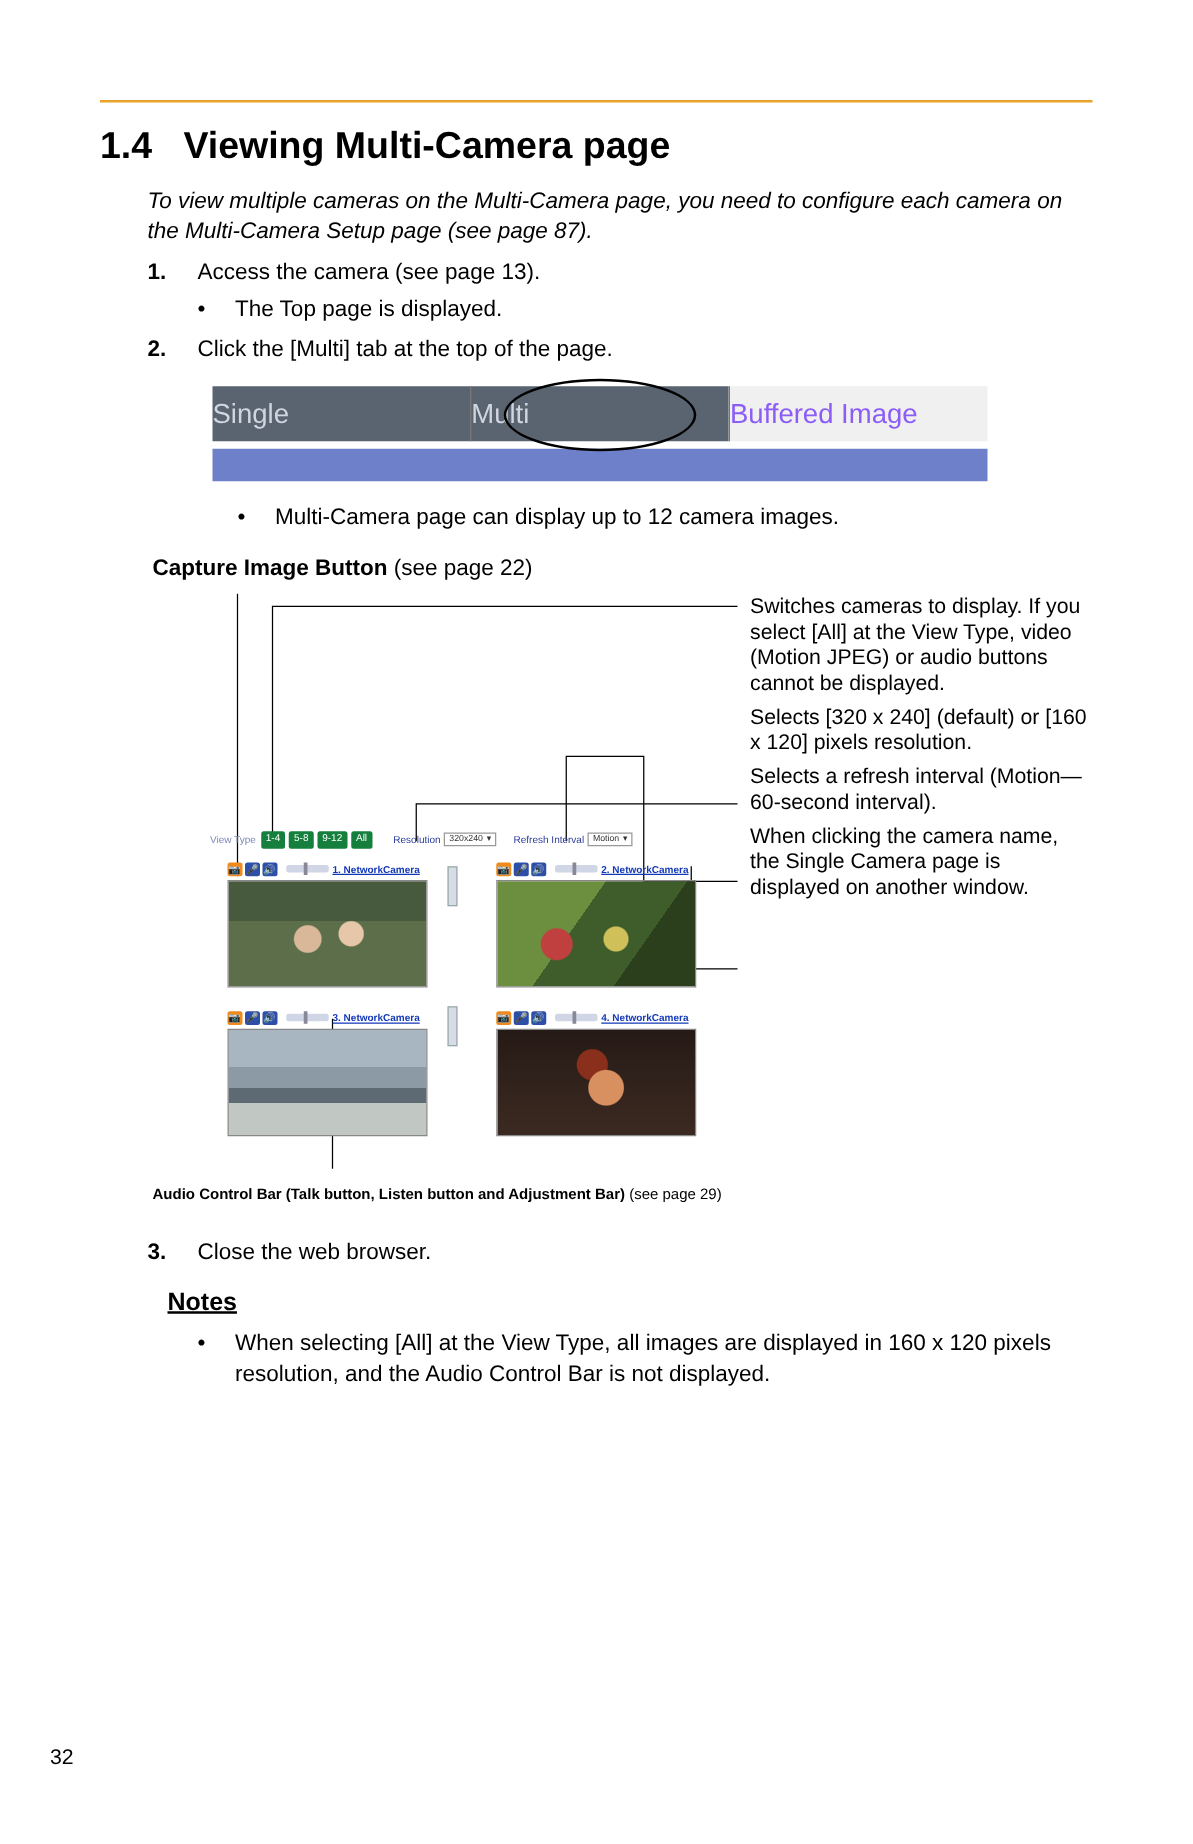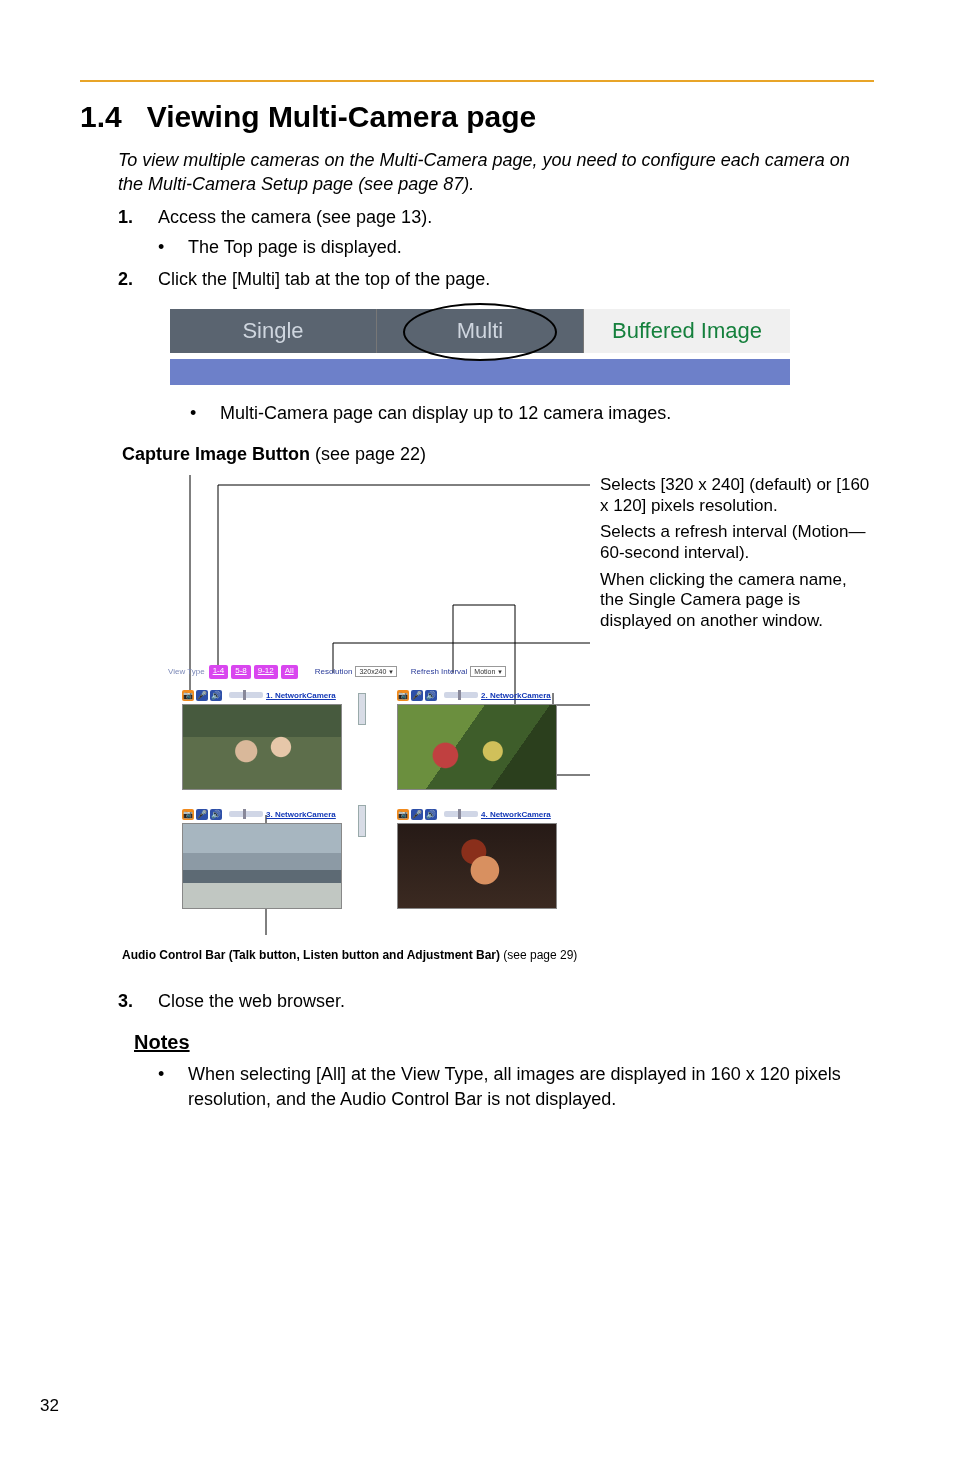--- a/index.html
+++ b/index.html
@@ -82,33 +82,33 @@
   }
   .tabs-row {
     display: flex;
     height: 44px;
   }
   .tab {
     flex: 1;
     position: relative;
     display: flex;
     align-items: center;
-    justify-content: center;
+    justify-content: flex-start;
     font-family: Verdana, Tahoma, Arial, sans-serif;
     font-size: 22px;
     border-left: 1px solid #777;
   }
   .tab:first-child { border-left: none; }
   .tab-dark {
     background: #5a6470;
     color: #cfd6df;
   }
   .tab-light {
     background: #f0f0f0;
-    color: #15803d;
+    color: #8b5cf6;
   }
   .tabs-bar {
     height: 26px;
     background: #6d80c9;
     margin-top: 6px;
   }
   .ring {
     position: absolute;
     width: 150px;
     height: 54px;
@@ -161,27 +161,26 @@
     font-size: 8px;
     color: #2a3c9a;
     font-family: Verdana, Tahoma, Arial, sans-serif;
   }
   .viewtype-lbl {
     color: #7c89b8;
     margin-right: 4px;
     line-height: 14px;
   }
   .vt-btn {
-    background: #d946ef;
+    background: #15803d;
     color: #fff;
     padding: 1px 4px;
     margin-right: 3px;
     border-radius: 2px;
     line-height: 10px;
-    text-decoration: underline;
   }
   .res-wrap, .ref-wrap {
     margin-left: 14px;
     color: #2a3c9a;
     display: flex;
     align-items: center;
     line-height: 14px;
   }
   .dd {
     background: #fff;
@@ -470,20 +469,21 @@
               <span class="vol"></span>
               <span class="cam-link">4. NetworkCamera</span>
             </div>
             <div class="cam-thumb thumb4"></div>
           </div>
         </div>
       </div>
     </div>
 
     <div class="callouts">
+      <div class="co">Switches cameras to display. If you select [All] at the View Type, video (Motion JPEG) or audio buttons cannot be displayed.</div>
       <div class="co">Selects [320 x 240] (default) or [160 x 120] pixels resolution.</div>
       <div class="co">Selects a refresh interval (Motion—60-second interval).</div>
       <div class="co">When clicking the camera name, the Single Camera page is displayed on another window.</div>
     </div>
   </div>
 
   <div class="audio-caption">
     <span class="bold">Audio Control Bar (Talk button, Listen button and Adjustment Bar)</span><span> (see page 29)</span>
   </div>
 

